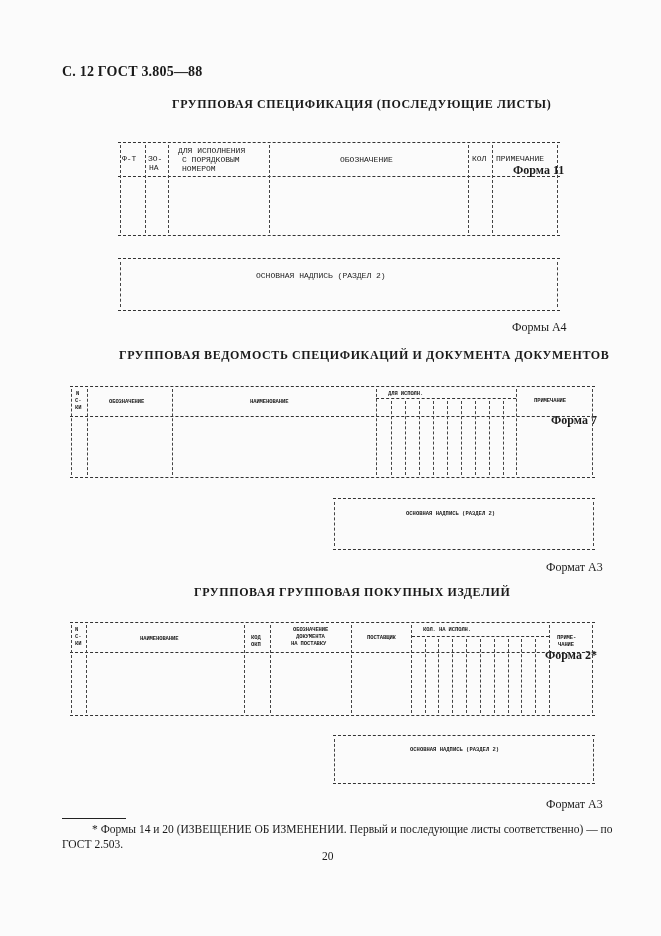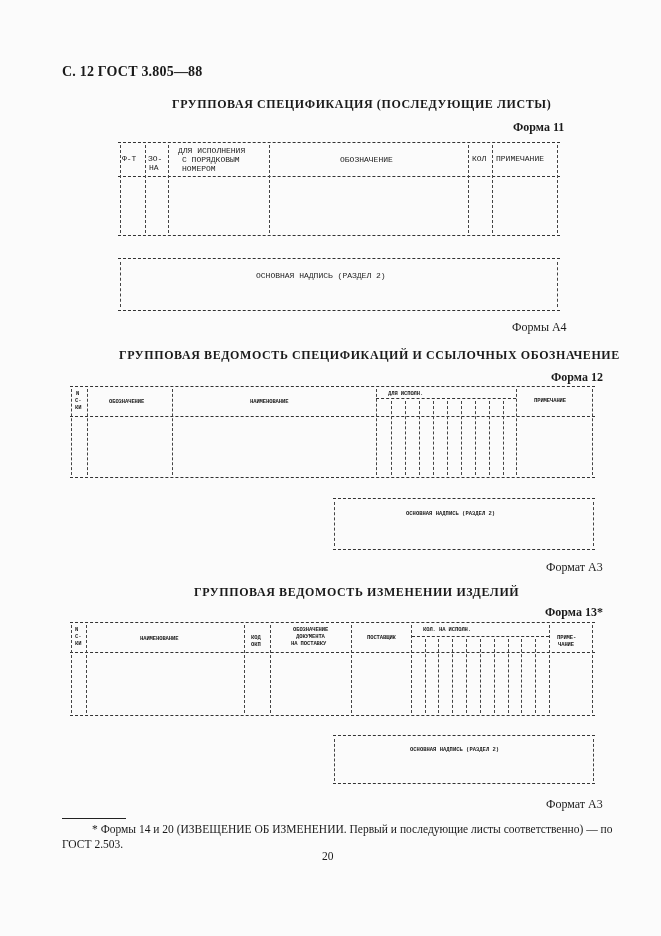--- a/index.html
+++ b/index.html
@@ -3,21 +3,21 @@
   <meta charset="utf-8">
   <style>
     html, body { margin: 0; padding: 0; }
     body {
       width: 661px; height: 936px; background: #fbfbfb; position: relative;
       font-family: "Liberation Serif", serif; color: #1a1a1a; overflow: hidden;
     }
     .abs { position: absolute; }
     .page-header { left: 62px; top: 64px; font-size: 14px; font-weight: bold; letter-spacing: 0.2px; }
     .title { font-size: 12px; font-weight: bold; letter-spacing: 0.6px; white-space: nowrap; }
-    .forma { font-size: 12px; font-weight: bold; }
+    .forma { font-size: 12px; font-weight: bold; margin-top: 43px; }
     .format { font-size: 12px; }
     .dash-h { position: absolute; height: 0; border-top: 1px dashed #333; }
     .dash-v { position: absolute; width: 0; border-left: 1px dashed #444; }
     .cell-text { position: absolute; font-family: Liberation Mono, monospace; color: #222; white-space: nowrap; line-height: 1; }
     .f11 .cell-text { font-size: 8px; }
     .f12 .cell-text, .f13 .cell-text { font-size: 5.5px; font-weight: bold; letter-spacing: -0.1px; }
     .footnote-rule { left: 62px; top: 818px; width: 64px; border-top: 1px solid #222; }
     .footnote { left: 62px; top: 822px; width: 560px; font-size: 11.5px; line-height: 15px; text-indent: 30px; }
     .pagenum { left: 322px; top: 850px; font-size: 11.5px; }
   </style>
@@ -54,22 +54,22 @@
 
 <div>
   <div class="dash-h" style="left:118px; top:258px; width:442px;"></div>
   <div class="dash-h" style="left:118px; top:310px; width:442px;"></div>
   <div class="dash-v" style="left:120px; top:262px; height:45px;"></div>
   <div class="dash-v" style="left:557px; top:262px; height:45px;"></div>
   <span class="cell-text" style="left:256px; top:272px; font-size:8px;">ОСНОВНАЯ   НАДПИСЬ   (РАЗДЕЛ 2)</span>
 </div>
 <div class="abs format" style="left:512px; top:320px;">Формы А4</div>
 
-<div class="abs title" style="left:119px; top:348px;">ГРУППОВАЯ ВЕДОМОСТЬ СПЕЦИФИКАЦИЙ И ССЫЛОЧНЫХ ОБОЗНАЧЕНИЕ</div>
-<div class="abs forma" style="left:551px; top:370px;">Форма 12</div>
+<div class="abs title" style="left:119px; top:348px;">ГРУППОВАЯ ВЕДОМОСТЬ СПЕЦИФИКАЦИЙ И ДОКУМЕНТА ДОКУМЕНТОВ</div>
+<div class="abs forma" style="left:551px; top:370px;">Форма 7</div>
 
 <div class="f12">
   <div class="dash-h" style="left:70px; top:386px; width:525px;"></div>
   <div class="dash-h" style="left:70px; top:416px; width:525px;"></div>
   <div class="dash-h" style="left:70px; top:477px; width:525px;"></div>
   <div class="dash-h" style="left:376px; top:398px; width:140px;"></div>
   <div class="dash-v" style="left:71px; top:389px; height:86px;"></div>
   <div class="dash-v" style="left:87px; top:389px; height:86px;"></div>
   <div class="dash-v" style="left:172px; top:389px; height:86px;"></div>
   <div class="dash-v" style="left:376px; top:389px; height:86px;"></div>
@@ -96,22 +96,22 @@
 
 <div>
   <div class="dash-h" style="left:333px; top:498px; width:262px;"></div>
   <div class="dash-h" style="left:333px; top:549px; width:262px;"></div>
   <div class="dash-v" style="left:334px; top:502px; height:44px;"></div>
   <div class="dash-v" style="left:593px; top:502px; height:44px;"></div>
   <span class="cell-text" style="left:406px; top:511px; font-size:5.5px; font-weight:bold;">ОСНОВНАЯ  НАДПИСЬ  (РАЗДЕЛ 2)</span>
 </div>
 <div class="abs format" style="left:546px; top:560px;">Формат А3</div>
 
-<div class="abs title" style="left:194px; top:585px;">ГРУППОВАЯ ВЕДОМОСТЬ ИЗМЕНЕНИИ ИЗДЕЛИЙ</div>
-<div class="abs forma" style="left:545px; top:605px;">Форма 13*</div>
+<div class="abs title" style="left:194px; top:585px;">ГРУППОВАЯ ГРУППОВАЯ ПОКУПНЫХ ИЗДЕЛИЙ</div>
+<div class="abs forma" style="left:545px; top:605px;">Форма 2*</div>
 
 <div class="f13">
   <div class="dash-h" style="left:70px; top:622px; width:525px;"></div>
   <div class="dash-h" style="left:70px; top:652px; width:525px;"></div>
   <div class="dash-h" style="left:70px; top:715px; width:525px;"></div>
   <div class="dash-h" style="left:412px; top:636px; width:137px;"></div>
   <div class="dash-v" style="left:71px; top:625px; height:88px;"></div>
   <div class="dash-v" style="left:86px; top:625px; height:88px;"></div>
   <div class="dash-v" style="left:244px; top:625px; height:88px;"></div>
   <div class="dash-v" style="left:270px; top:625px; height:88px;"></div>

